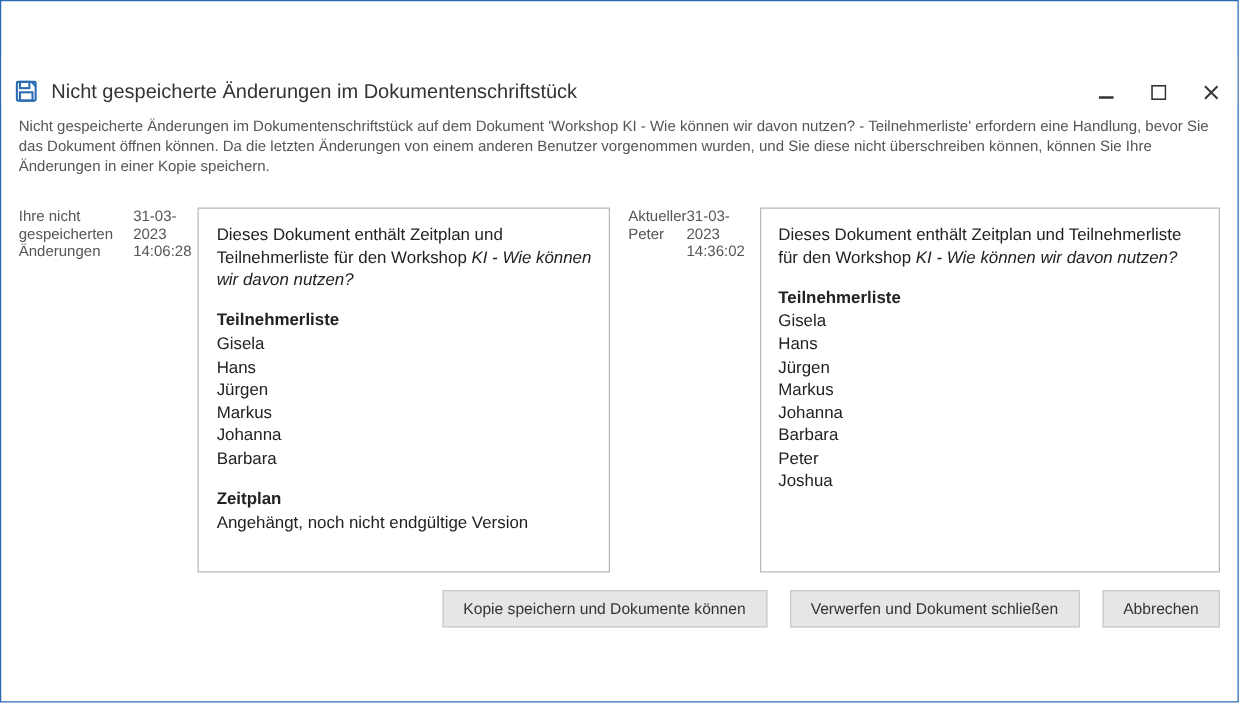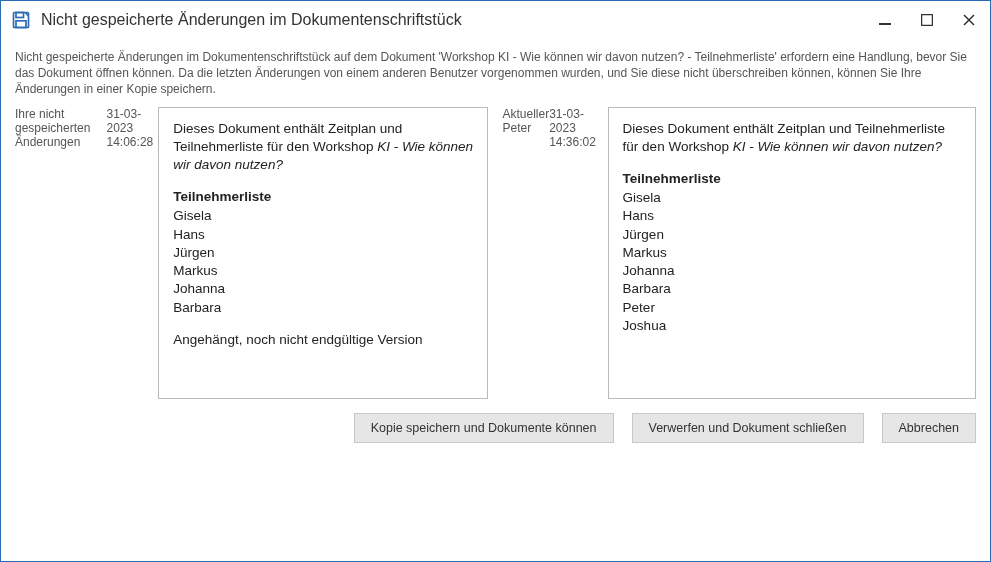--- a/index.html
+++ b/index.html
@@ -11,24 +11,25 @@
       font-family: "Segoe UI", Tahoma, sans-serif;
       font-size: 13px;
       background: #fff;
       width: 991px;
       height: 562px;
       overflow: hidden;
       border: 1px solid #2a6cb3;
     }
     .titlebar {
       display: flex;
-      align-items: center;
+      align-items: flex-end;
       height: 38px;
       padding: 0 12px 0 10px;
       background: #fff;
+      margin-top: 44px;
     }
     .titlebar-icon {
       width: 20px;
       height: 20px;
       margin-right: 10px;
       display: flex;
       align-items: center;
       justify-content: center;
     }
     .titlebar-title {
@@ -51,21 +52,21 @@
       font-size: 14px;
       color: #333;
     }
     .content-wrap {
       padding: 10px 14px 12px 14px;
     }
     .description {
       font-size: 12px;
       color: #555;
       line-height: 1.35;
-      margin-bottom: 9px;
+      margin-bottom: 24px;
     }
     .panels {
       display: flex;
       gap: 14px;
     }
     .panel {
       flex: 1;
       display: flex;
     }
     .panel-header {
@@ -170,20 +171,21 @@
         <div class="doc-section-title">Teilnehmerliste</div>
         <ul class="doc-list">
           <li>Gisela</li>
           <li>Hans</li>
           <li>Jürgen</li>
           <li>Markus</li>
           <li>Johanna</li>
           <li>Barbara</li>
         </ul>
         <div class="doc-section">
+          <div class="doc-section-title">Zeitplan</div>
           <div>Angehängt, noch nicht endgültige Version</div>
         </div>
       </div>
     </div>
 
     <div class="panel">
       <div class="panel-header">Aktueller Peter</div>
       <div class="panel-timestamp">31-03-2023 14:36:02</div>
       <div class="panel-box">
         <div class="doc-intro">

